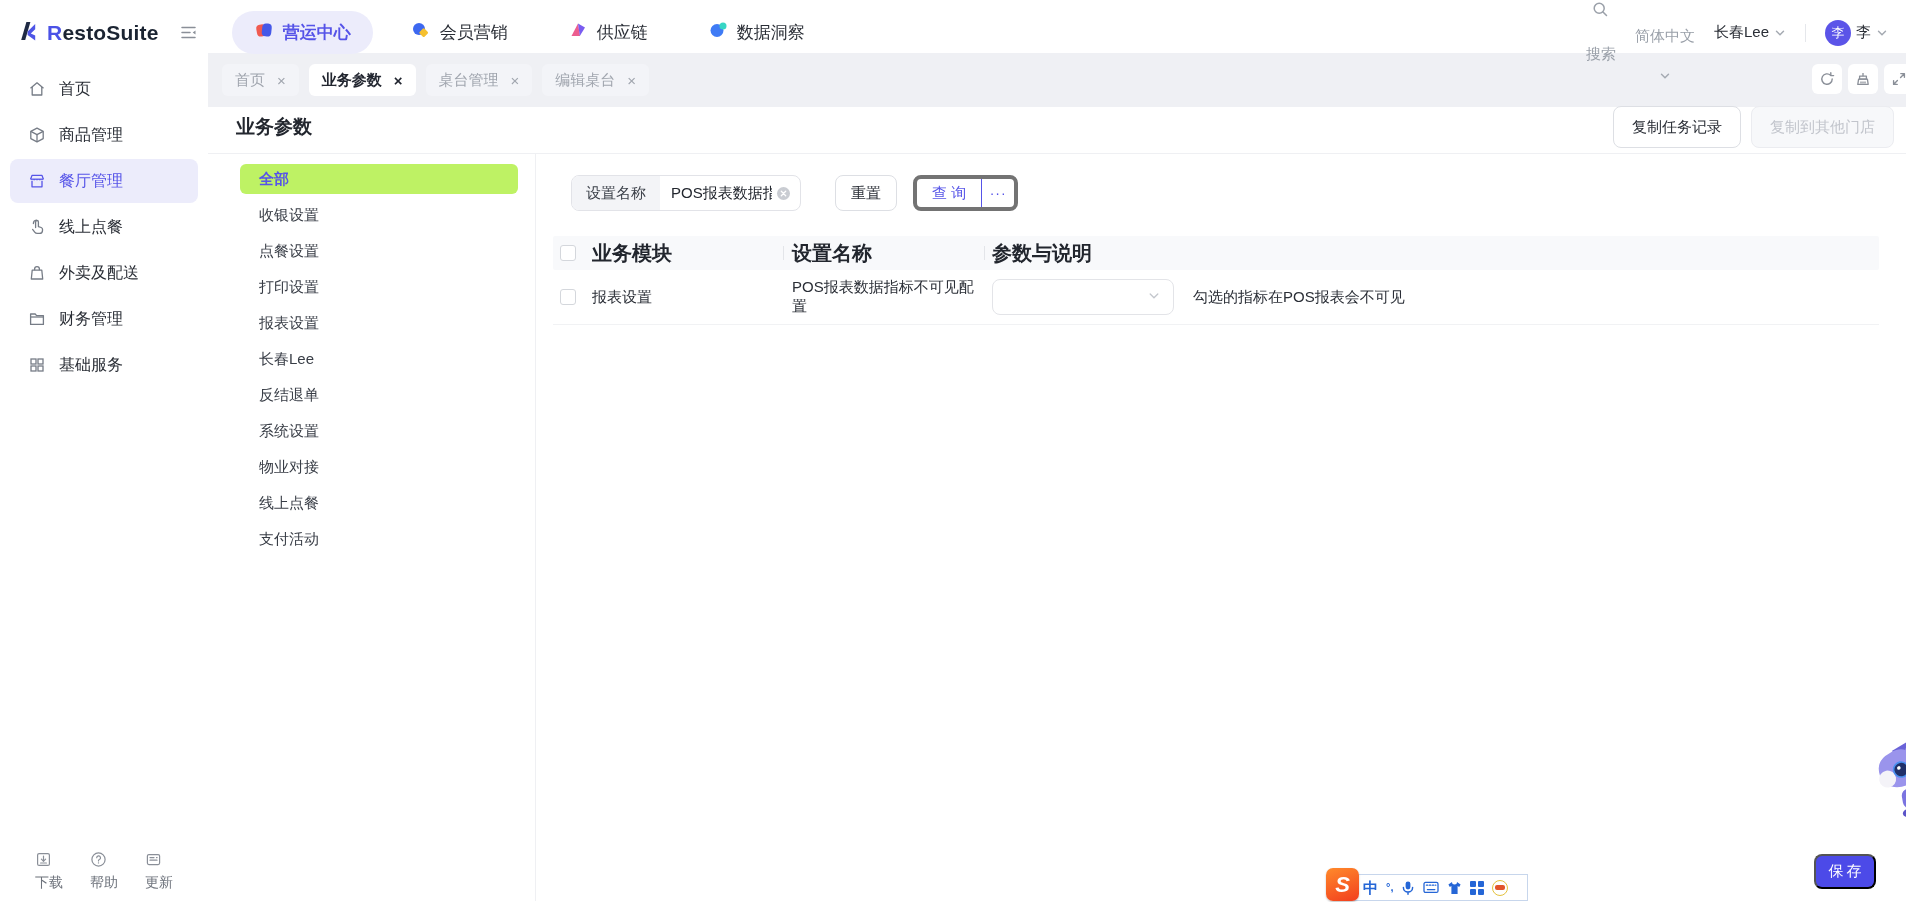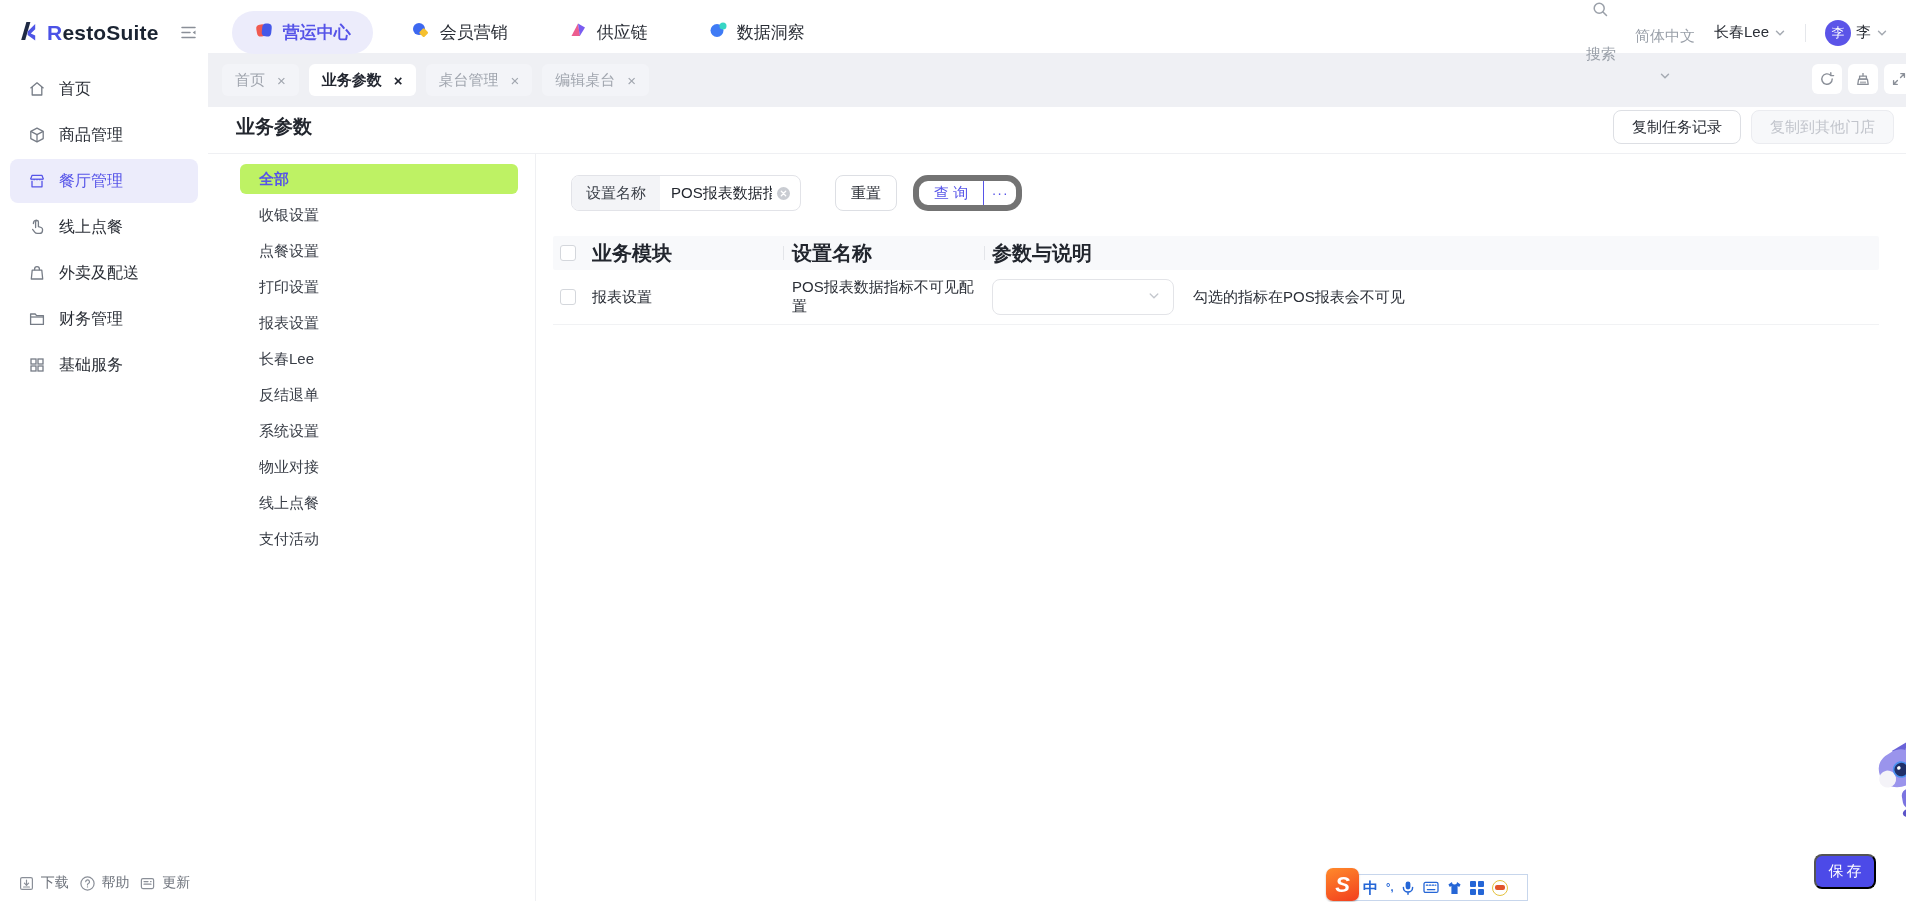--- a/index.html
+++ b/index.html
@@ -22,53 +22,53 @@
   .avatar { width:26px; height:26px; border-radius:50%; background:#5B54E8; color:#fff; font-size:13px; display:flex; align-items:center; justify-content:center; }
   .chev { color:#A4A9B1; display:flex; }
 
   
   .sidebar { position:absolute; top:53px; left:0; bottom:0; width:208px; background:#fff; z-index:4; padding-top:12px; }
   .side-item { display:flex; align-items:center; gap:13px; height:44px; margin:2px 10px; padding:0 0 0 18px; border-radius:8px; font-size:16px; color:#2A2E36; cursor:pointer; }
   .side-item.active { background:#ECECFB; color:#5654E8; }
   .side-item .ic { display:flex; color:#767C86; }
   .side-item.active .ic { color:#5654E8; }
   .side-footer { position:absolute; left:0; right:0; bottom:10px; display:flex; justify-content:space-evenly; padding:0 8px; }
-  .side-foot-item { display:flex; flex-direction:row; align-items:center; gap:6px; color:#6E737C; font-size:14px; cursor:pointer; }
+  .side-foot-item { display:flex; flex-direction:column; gap:6px; color:#6E737C; font-size:14px; cursor:pointer; }
   .side-foot-item .ic { color:#8A8F98; display:flex; }
 
   
   .main { position:absolute; top:53px; left:208px; right:0; bottom:0; background:#EFF0F4; }
   .tabbar { height:54px; padding:11px 4px 0 14px; display:flex; gap:10px; align-items:flex-start; }
   .tab { height:32px; display:flex; align-items:center; gap:12px; padding:0 13px; border-radius:6px; background:#F3F4F8; color:#A0A5AE; font-size:15px; cursor:pointer; white-space:nowrap; }
   .tab.active { background:#fff; color:#222630; font-weight:700; }
   .tab .x { font-size:15px; line-height:1; cursor:pointer; }
   .tab-actions { margin-left:auto; display:flex; gap:6px; margin-right:-12px; }
   .tool-btn { width:30px; height:30px; background:#fff; border-radius:6px; display:flex; align-items:center; justify-content:center; color:#8A8F98; cursor:pointer; }
 
   .panel { position:absolute; top:54px; left:0; right:0; bottom:0; background:#fff; }
   .page-header { height:47px; display:flex; align-items:center; padding:0 12px 6px 28px; border-bottom:1px solid #EFF0F3; }
   .page-title { font-size:19px; font-weight:700; color:#22262E; }
   .header-actions { margin-left:auto; display:flex; gap:10px; }
-  .btn { height:34px; padding:0 18px; border:1px solid #DDDFE4; border-radius:8px; background:#fff; font-size:15px; color:#2A2E36; display:flex; align-items:center; cursor:pointer; white-space:nowrap; }
+  .btn { height:42px; padding:0 18px; border:1px solid #DDDFE4; border-radius:8px; background:#fff; font-size:15px; color:#2A2E36; display:flex; align-items:center; cursor:pointer; white-space:nowrap; }
   .btn.disabled { background:#F7F8FA; border-color:#EBECF0; color:#C2C5CC; cursor:default; }
 
   .content-body { display:flex; height:calc(100% - 48px); }
   .cat-panel { width:328px; border-right:1px solid #EFF0F3; padding:10px 17px 0 32px; }
   .cat-item { height:30px; margin-bottom:6px; display:flex; align-items:center; padding-left:19px; border-radius:6px; font-size:15px; color:#383D46; cursor:pointer; }
   .cat-item.active { background:#bef264; color:#5654E8;font-weight:bold; }
 
   .right-panel { flex:1; padding:21px 27px 0 17px; position:relative; }
   .filter-row { display:flex; align-items:center; margin-left:18px; }
   .filter-field { display:flex; align-items:stretch; height:36px; border:1px solid #E2E3E8; border-radius:8px; overflow:hidden; background:#fff; }
   .filter-label { background:#F3F4F7; display:flex; align-items:center; padding:0 14px; font-size:15px; color:#3A3F48; }
   .filter-input { display:flex; align-items:center; padding:0 9px 0 11px; width:140px; font-size:15px; color:#22262E; gap:4px; cursor:text; }
   .filter-value { flex:1; overflow:hidden; white-space:nowrap; }
   .clear-ic { display:flex; flex:none; cursor:pointer; }
   .reset-btn { margin-left:34px; height:36px; padding:0 15px; border:1px solid #DDDFE4; border-radius:8px; background:#fff; font-size:15px; color:#2A2E36; display:flex; align-items:center; cursor:pointer; }
-  .query-group { margin-left:16px; display:flex; height:36px; border:6px solid #737373; border-radius:15px; overflow:hidden; background:#fff; }
+  .query-group { margin-left:16px; display:flex; height:36px; border:4px solid #737373; border-radius:8px; overflow:hidden; background:#fff; }
   .query-btn { padding:0 15px; color:#5654E8; font-size:15px; display:flex; align-items:center; cursor:pointer; }
   .more-btn { width:33px; border-left:1px solid #5654E8; color:#5654E8; display:flex; align-items:center; justify-content:center; font-size:14px; letter-spacing:1px; cursor:pointer; }
 
   .table { margin-top:25px; }
   .thead { display:flex; align-items:center; height:34px; background:#F8F9FB; font-weight:700; font-size:20px; color:#22262E; border-radius:2px; }
   .trow { display:flex; align-items:center; height:55px; border-bottom:1px solid #F1F2F4; font-size:15px; color:#2A2E36; }
   .col-check { width:31px; padding-left:7px; display:flex; align-items:center; }
   .col-module { width:200px; padding-left:8px; position:relative; }
   .col-setting { width:201px; padding-left:8px; position:relative; }
   .col-desc { flex:1; padding-left:7px; display:flex; align-items:center; }

